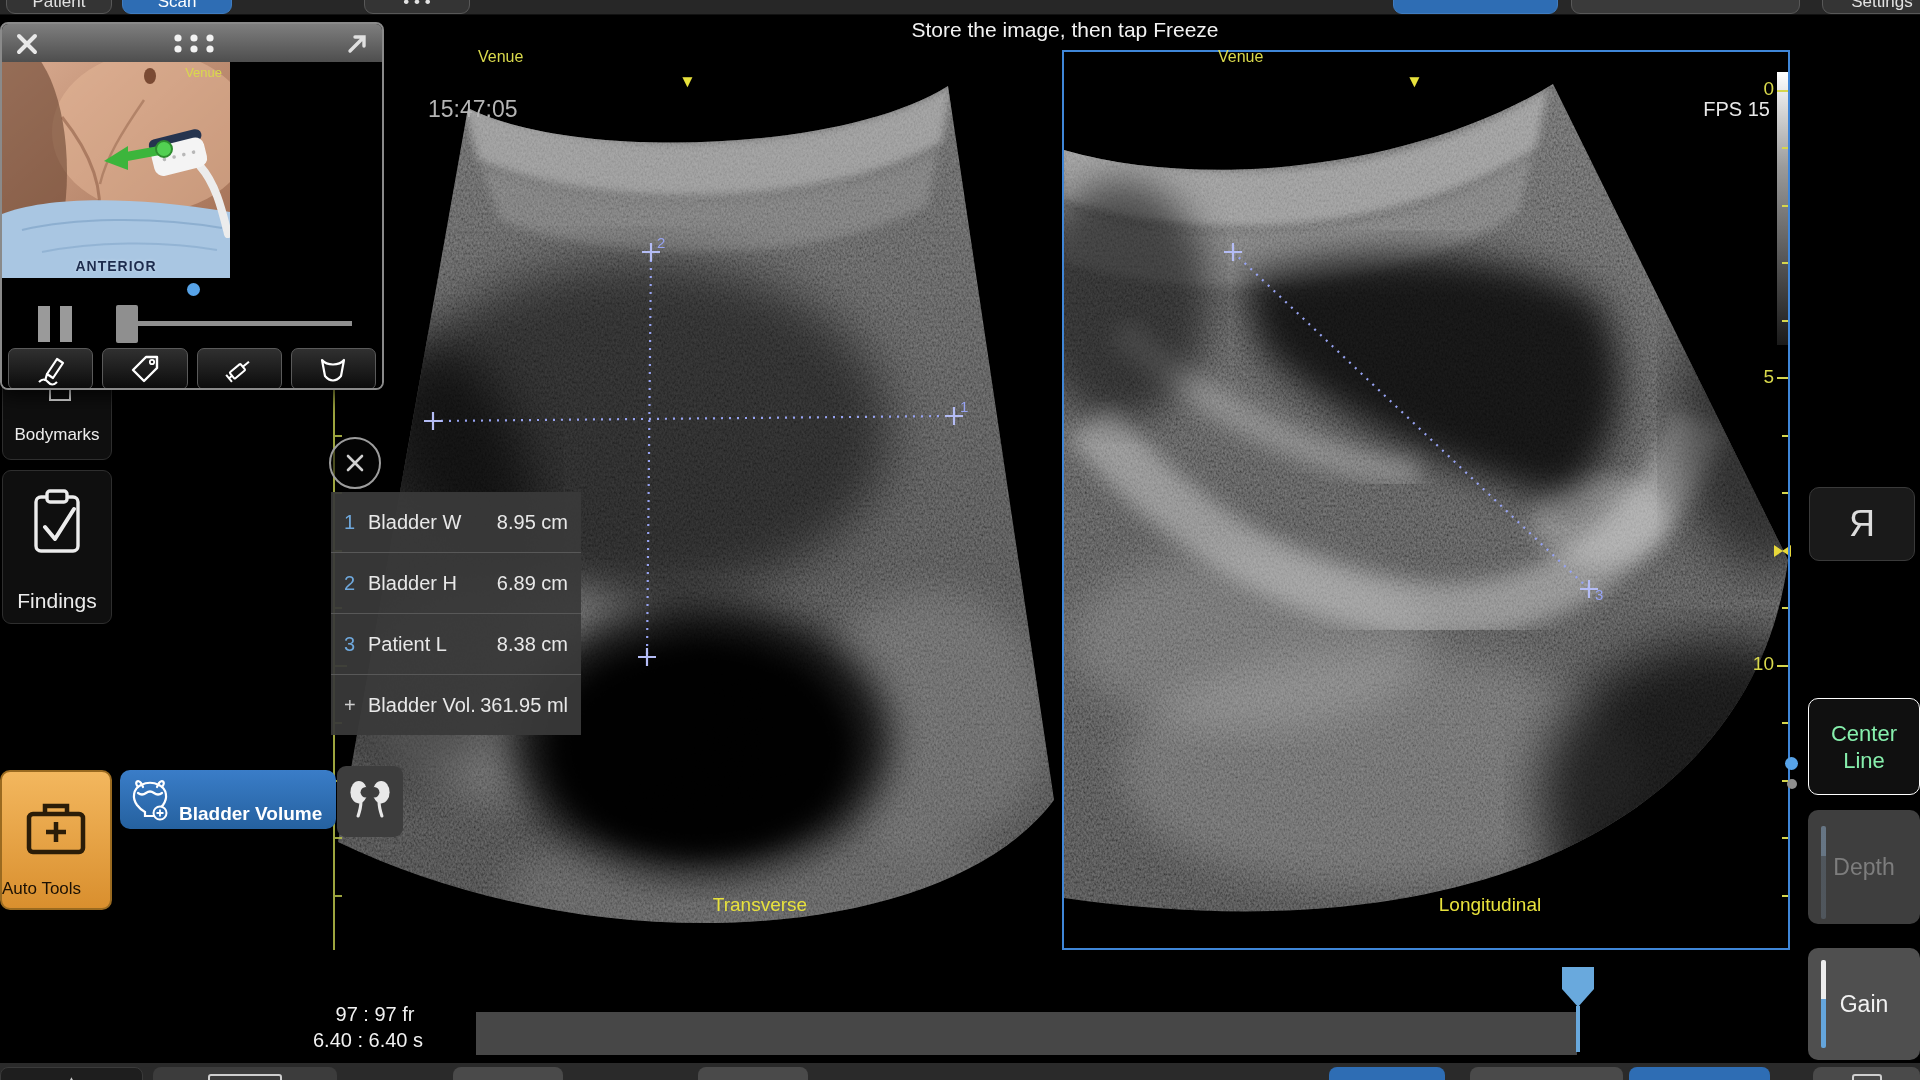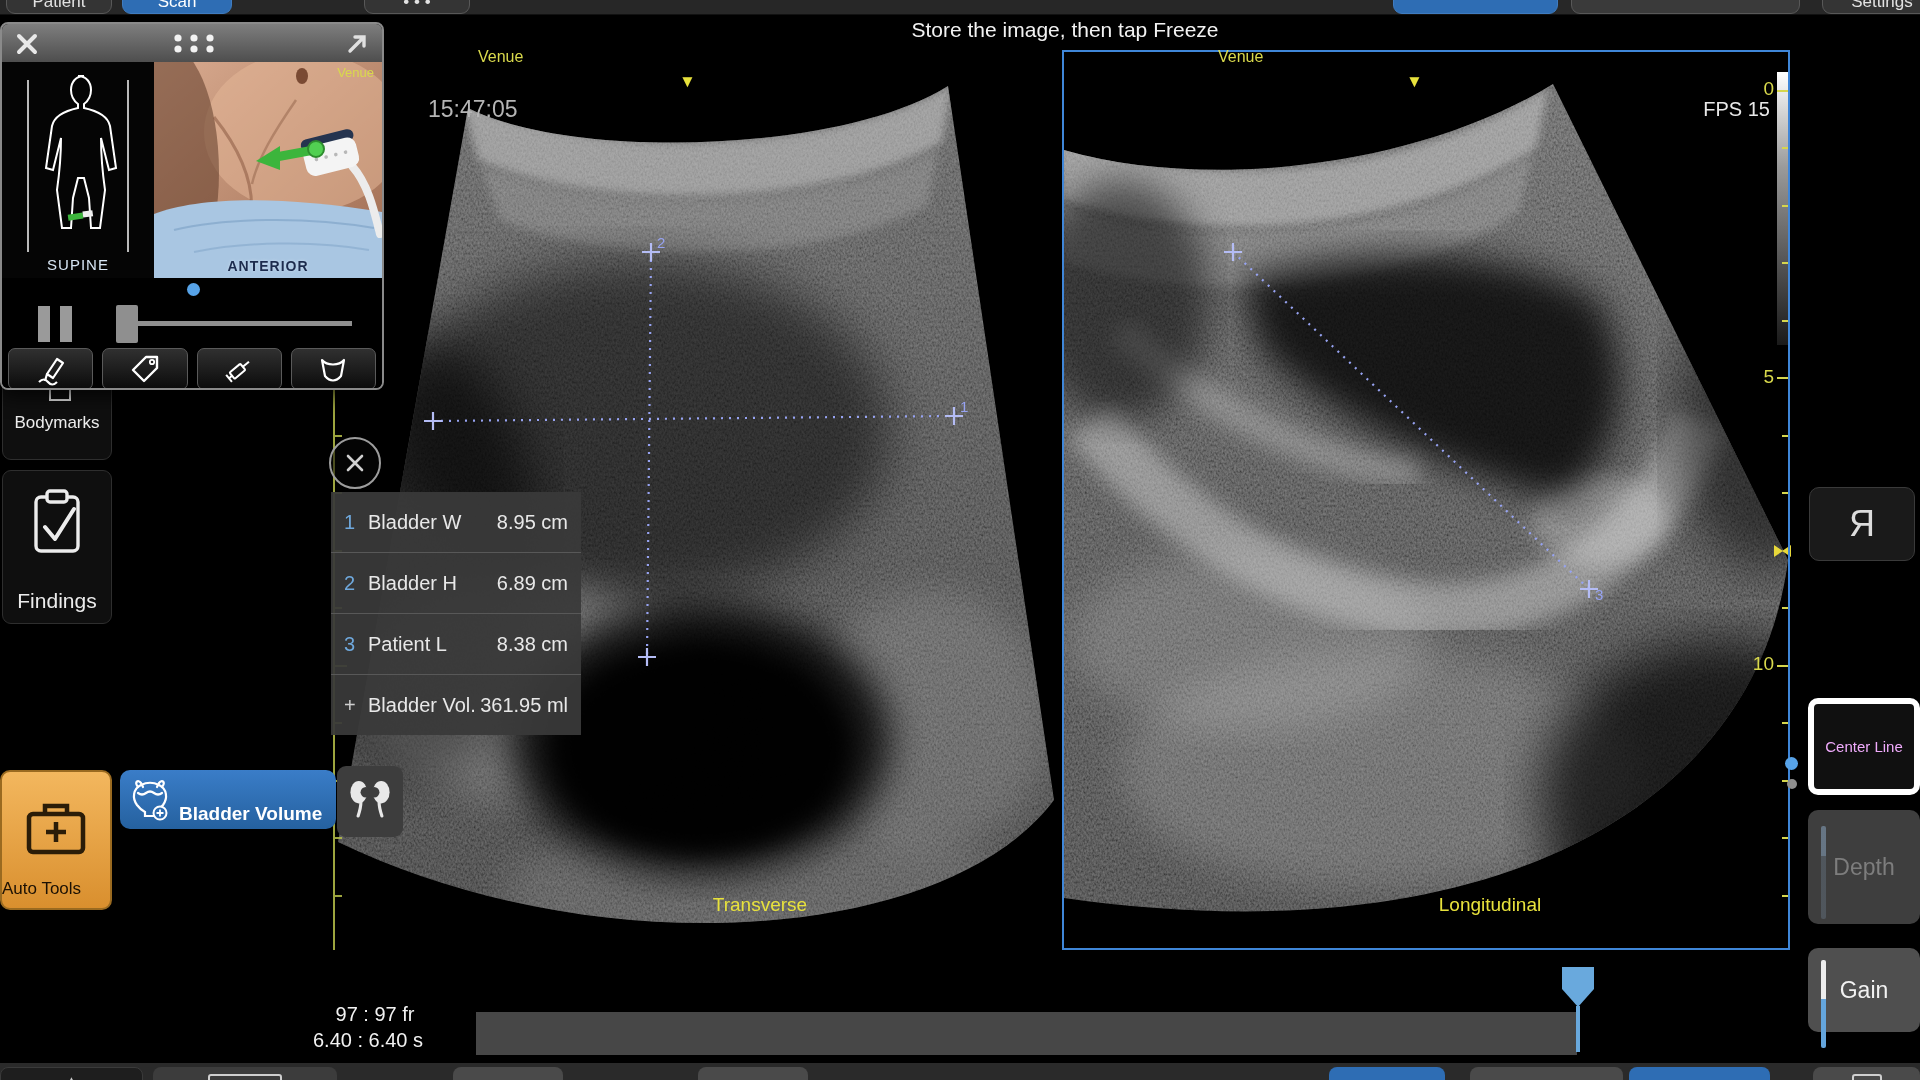--- a/index.html
+++ b/index.html
@@ -60,21 +60,21 @@
   .slider-track{position:absolute;left:136px;top:21px;width:214px;height:5px;background:#8f8f8f;}
   .panel-tools{height:42px;display:flex;gap:9px;padding:0 6px;background:#000;}
   .tool-btn{flex:1;height:40px;border-radius:7px;border:1px solid #5a5a5a;
             background:linear-gradient(#303030,#0b0b0b);display:flex;align-items:center;justify-content:center;}
 
   
   .side-btn{position:absolute;background:#0f0f0f;border:1px solid #2e2e2e;border-radius:9px;
             color:#ececec;text-align:center;z-index:10;box-sizing:border-box;}
   .bodymarks{left:2px;top:372px;width:110px;height:88px;}
   .bodymarks .frag{position:absolute;left:46px;top:8px;width:18px;height:16px;border:2px solid #e8e8e8;}
-  .bodymarks .lbl{position:absolute;bottom:26px;width:100%;font-size:17px;}
+  .bodymarks .lbl{position:absolute;bottom:14px;width:100%;font-size:17px;}
   .findings{left:2px;top:470px;width:110px;height:154px;}
   .findings .lbl{position:absolute;bottom:10px;width:100%;font-size:21px;}
   .auto-tools{position:absolute;left:0;top:770px;width:112px;height:140px;z-index:10;
               background:linear-gradient(#f3b75e,#d98f2e);border:2px solid #9a6a20;border-radius:10px;
               box-sizing:border-box;text-align:left;}
   .auto-tools .lbl{position:absolute;bottom:9px;width:100%;font-size:17px;color:#1c1104;}
   .bladder-btn{position:absolute;left:120px;top:770px;width:216px;height:59px;z-index:10;
                background:linear-gradient(#3a7dc8,#25619f);border-radius:10px;
                display:flex;align-items:center;gap:8px;padding-left:9px;box-sizing:border-box;}
   .bladder-btn .lbl{font-size:19px;font-weight:bold;color:#fff;margin-top:28px;}
@@ -93,24 +93,24 @@
   .meas-idx{color:#6fa8dc;width:24px;flex:none;}
   .meas-idx.plus{color:#cfcfcf;}
   .meas-lbl{color:#e8e8e8;white-space:nowrap;}
   .meas-val{margin-left:auto;color:#e8e8e8;white-space:nowrap;}
 
   
   .right-btn{position:absolute;left:1808px;width:112px;border-radius:10px;box-sizing:border-box;
              display:flex;align-items:center;justify-content:center;text-align:center;z-index:15;}
   .flip-btn{left:1809px;top:487px;width:106px;height:74px;background:#1a1a1a;border:1px solid #3a3a3a;
             font-size:36px;color:#dcdcdc;}
-  .centerline-btn{top:698px;height:97px;background:#101010;border:6px solid #ffffff;
-                  font-size:15px;line-height:27px;color:#f0abfc;}
+  .centerline-btn{top:698px;height:97px;background:#101010;border:1px solid #ffffff;
+                  font-size:22px;line-height:27px;color:#86efac;}
   .depth-btn{top:810px;height:114px;background:#3e3e3e;font-size:23px;color:#7d7d7d;}
-  .gain-btn{top:948px;height:84px;background:#4f4f4f;font-size:23px;color:#f2f2f2;}
+  .gain-btn{top:948px;height:112px;background:#4f4f4f;font-size:23px;color:#f2f2f2;}
   .vslider{position:absolute;left:13px;width:5px;border-radius:2px;}
   .depth-slider{top:16px;height:93px;background:linear-gradient(#7c93aa 0 32%,#59636d 32% 100%);opacity:.65;}
   .gain-slider{top:12px;height:88px;background:linear-gradient(#ededed 0 44%,#64a5dc 44% 100%);}
 
   
   .cine-frames{position:absolute;left:290px;top:1003px;width:170px;text-align:center;font-size:20px;color:#f2f2f2;z-index:9;}
   .cine-secs{position:absolute;left:283px;top:1029px;width:170px;text-align:center;font-size:20px;color:#f2f2f2;z-index:9;}
   .cine-track{position:absolute;left:476px;top:1012px;width:1101px;height:43px;background:#474747;z-index:8;}
   .cine-head{position:absolute;left:1560px;top:966px;z-index:9;}
 
@@ -299,32 +299,20 @@
           <circle cx="24" cy="17" r="3.6"></circle>
           <circle cx="40" cy="17" r="3.6"></circle>
       </g>
     </svg>
     <svg style="position:absolute;right:12px;top:7px;" width="26" height="26">
       <path d="M6,20 L19,7 M11,6 h9 v9" stroke="#e0e0e0" stroke-width="3.4" fill="none" stroke-linecap="round"></path>
     </svg>
   </div>
 
   <div class="panel-images">
-    <div class="supine-view">
-      <svg width="152" height="216" viewBox="0 0 152 216">
-        <line x1="26" y1="18" x2="26" y2="190" stroke="#e8e8e8" stroke-width="1.6"></line>
-        <line x1="126" y1="18" x2="126" y2="190" stroke="#e8e8e8" stroke-width="1.6"></line>
-        <path d="M76,14 c8,0 13,6 13,14 c0,6 -3,11 -7,14 l0,4 c14,3 24,9 26,18 l6,42 l-7,2 l-8,-32 c0,22 2,38 4,52 l-5,38 l-9,0 l-2,-30 l-5,-20 l-6,0 l-5,20 l-2,30 l-9,0 l-5,-38 c2,-14 4,-30 4,-52 l-8,32 l-7,-2 l6,-42 c2,-9 12,-15 26,-18 l0,-4 c-4,-3 -7,-8 -7,-14 c0,-8 5,-14 13,-14 z" fill="none" stroke="#fff" stroke-width="2"></path>
-        <g transform="rotate(-8 78 154)">
-          <rect x="66" y="151" width="15" height="6" fill="#3db53d"></rect>
-          <rect x="81" y="150" width="10" height="6" fill="#efefef"></rect>
-        </g>
-      </svg>
-      <div class="supine-label">SUPINE</div>
-    </div>
 
     <div class="anterior-view">
       <svg width="228" height="216" viewBox="0 0 228 216">
         <defs>
           <linearGradient id="skinG" x1="0" y1="0" x2="1" y2="1">
             <stop offset="0%" stop-color="#d9ab90"></stop>
               <stop offset="100%" stop-color="#9e6b50"></stop>
           </linearGradient>
         </defs>
         <rect width="228" height="216" fill="url(#skinG)"></rect>

